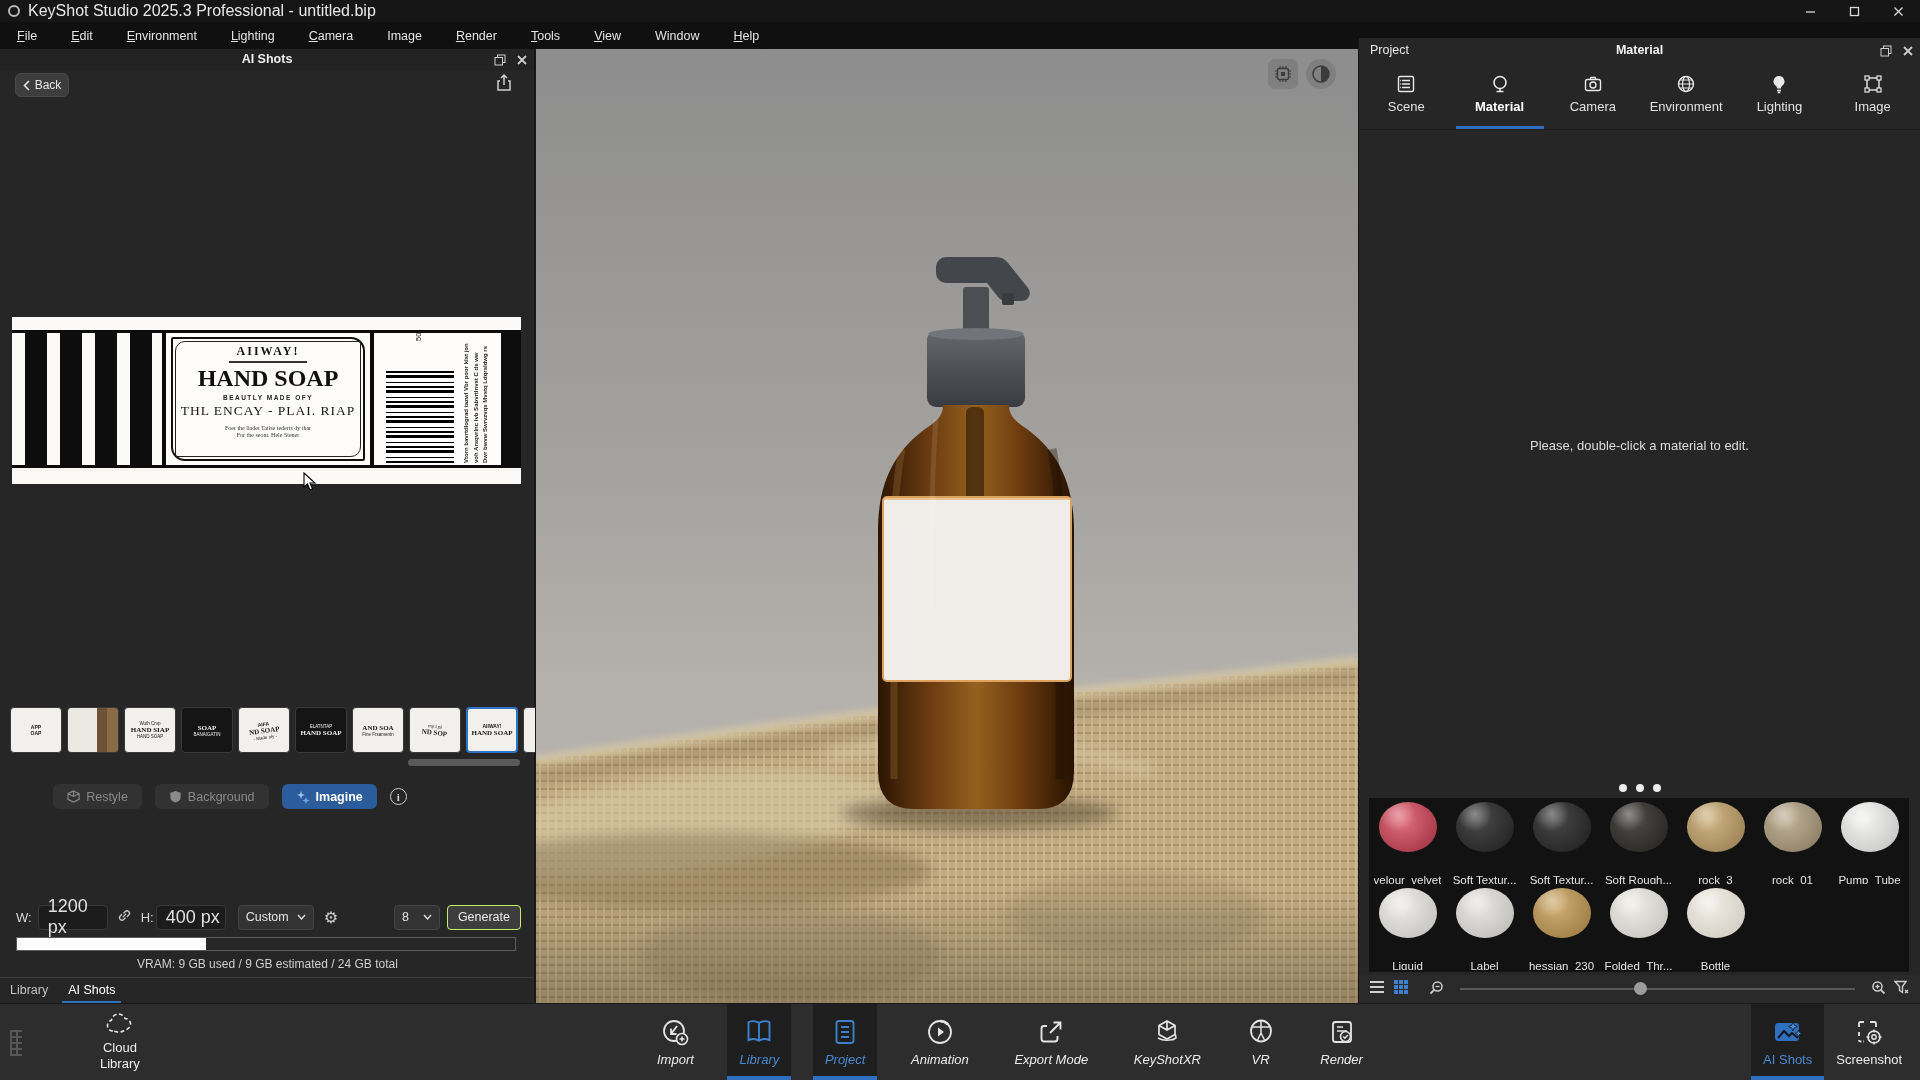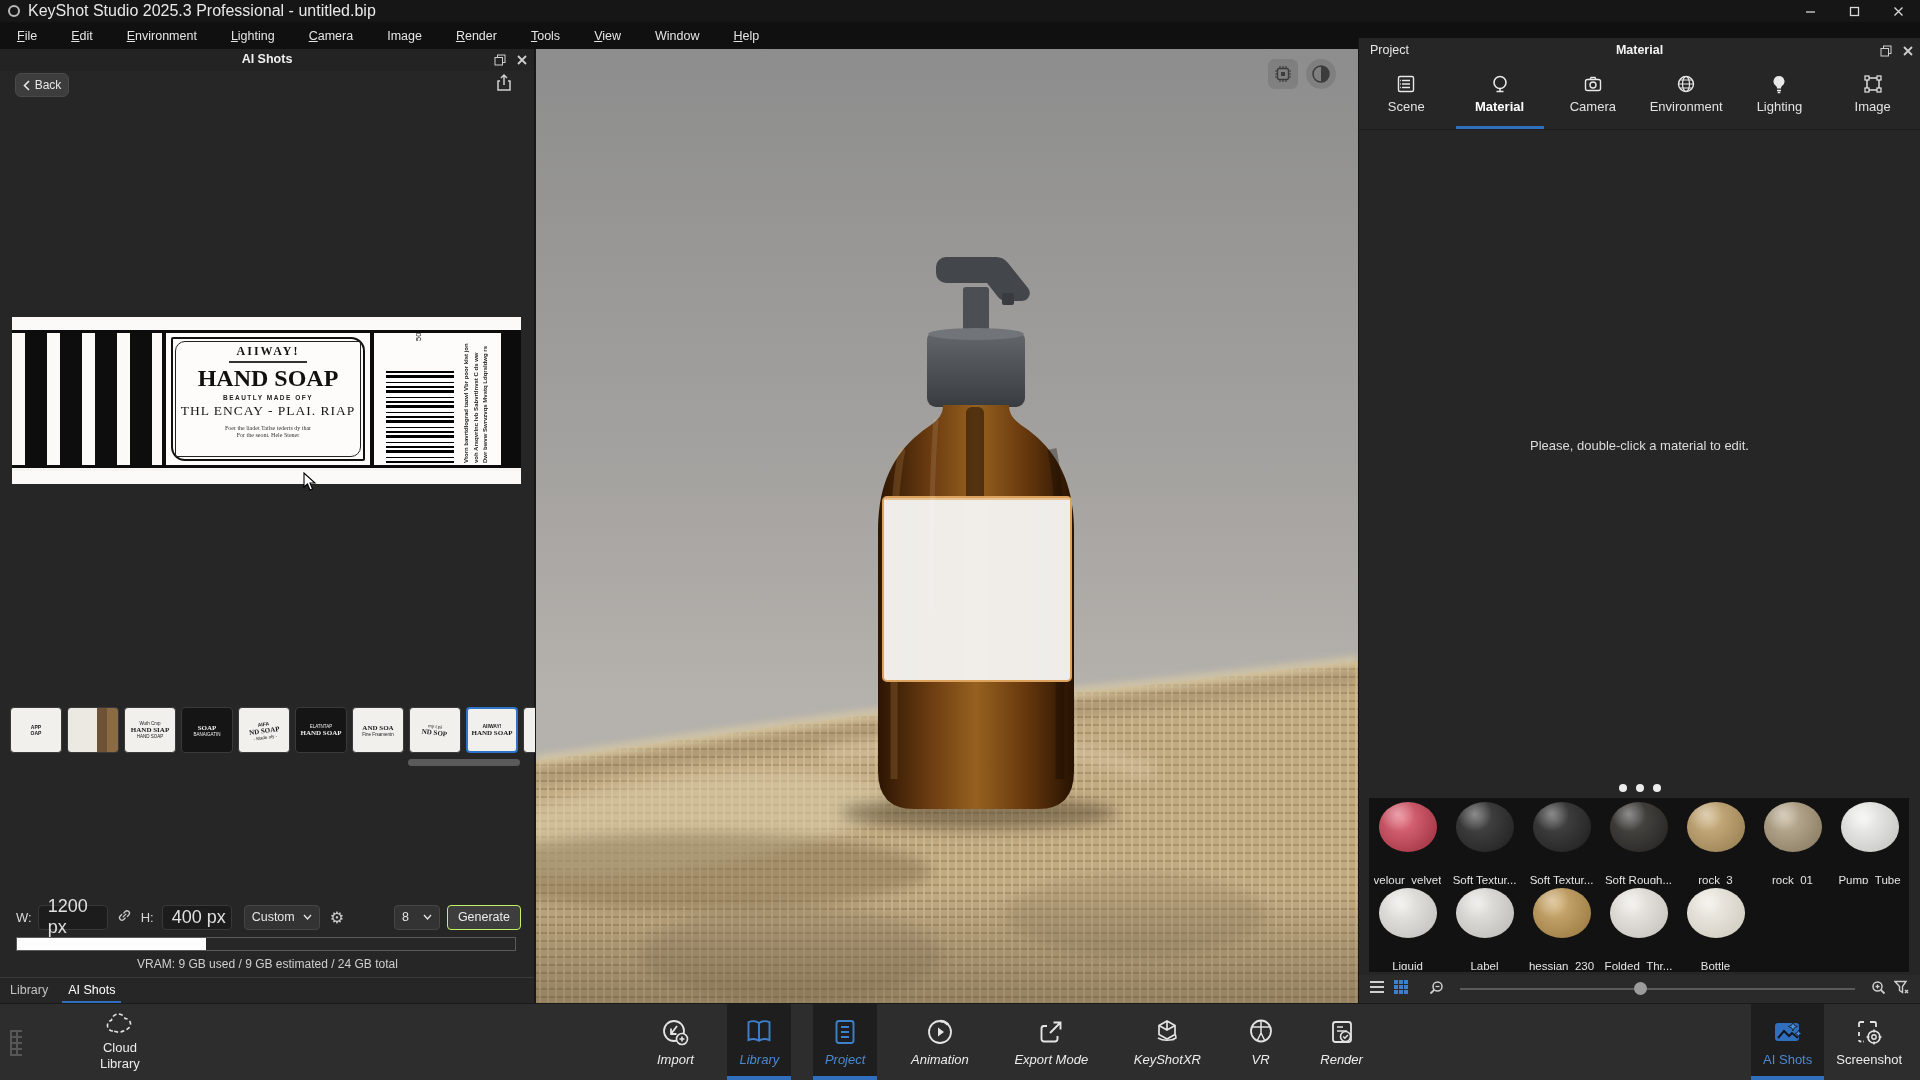--- a/index.html
+++ b/index.html
@@ -290,32 +290,54 @@
     <div class="thumb selected">
         <div class="inner">
           <div class="t0">AIIWAY!</div>
           <div class="t1">HAND SOAP</div>
         </div>
       </div>
     <div class="thumb"></div>
   </div>
   <div id="thumb-scrollbar"></div>
 
+  <div id="mode-row">
+    <div class="mode-btn">
+      <svg width="13" height="13" viewBox="0 0 14 14">
+          <path d="M7 1 L13 4 V10 L7 13 L1 10 V4 Z M7 1 V7 M1 4 L7 7 L13 4" fill="none" stroke="currentColor" stroke-width="1.2"></path>
+        </svg>
+      <span>Restyle</span>
+    </div>
+    <div class="mode-btn">
+      <svg width="13" height="13" viewBox="0 0 14 14">
+          <path d="M7 1 L12.5 3 V8 C12.5 11 10 12.5 7 13.5 C4 12.5 1.5 11 1.5 8 V3 Z" fill="currentColor"></path>
+        </svg>
+      <span>Background</span>
+    </div>
+    <div class="mode-btn primary">
+      <svg width="14" height="14" viewBox="0 0 14 14">
+          <path d="M5 1 L6 4 L9 5 L6 6 L5 9 L4 6 L1 5 L4 4 Z" fill="#9fc4ef"></path>
+          <path d="M10 7 L11 9.5 L13.5 10.5 L11 11.5 L10 14 L9 11.5 L6.5 10.5 L9 9.5 Z" fill="#6fa6e0"></path>
+        </svg>
+      <span>Imagine</span>
+    </div>
+    <div id="info-btn">i</div>
+  </div>
 
 
   <div id="dims-row">
     <span>W:</span>
     <div class="dim-input" style="width:70px;margin-left:6px">1200 px</div>
     <span style="margin:0 9px">
       <svg width="15" height="15" viewBox="0 0 16 16">
           <path d="M6.5 9.5 L9.5 6.5 M5 7 L3.5 8.5 a2.6 2.6 0 0 0 3.7 3.7 L8.7 10.7 M11 9 L12.5 7.5 a2.6 2.6 0 0 0 -3.7 -3.7 L7.3 5.3" fill="none" stroke="#c8c8c8" stroke-width="1.4" stroke-linecap="round"></path>
         </svg>
     </span>
     <span>H:</span>
-    <div class="dim-input" style="width:70px;margin-left:8px">400 px</div>
+    <div class="dim-input" style="width:70px;margin-left:2px">400 px</div>
     <div class="dropdown" style="width:76px;margin-left:12px">
       <span>Custom</span>
       <svg width="9" height="6" viewBox="0 0 9 6">
           <path d="M1 1 L4.5 5 L8 1" fill="none" stroke="currentColor" stroke-width="1.3"></path>
         </svg>
     </div>
     <span style="margin-left:10px;font-size:16px;color:#cccccc">⚙</span>
     <div style="flex:1"></div>
     <div class="dropdown" style="width:46px">
       <span>8</span>

